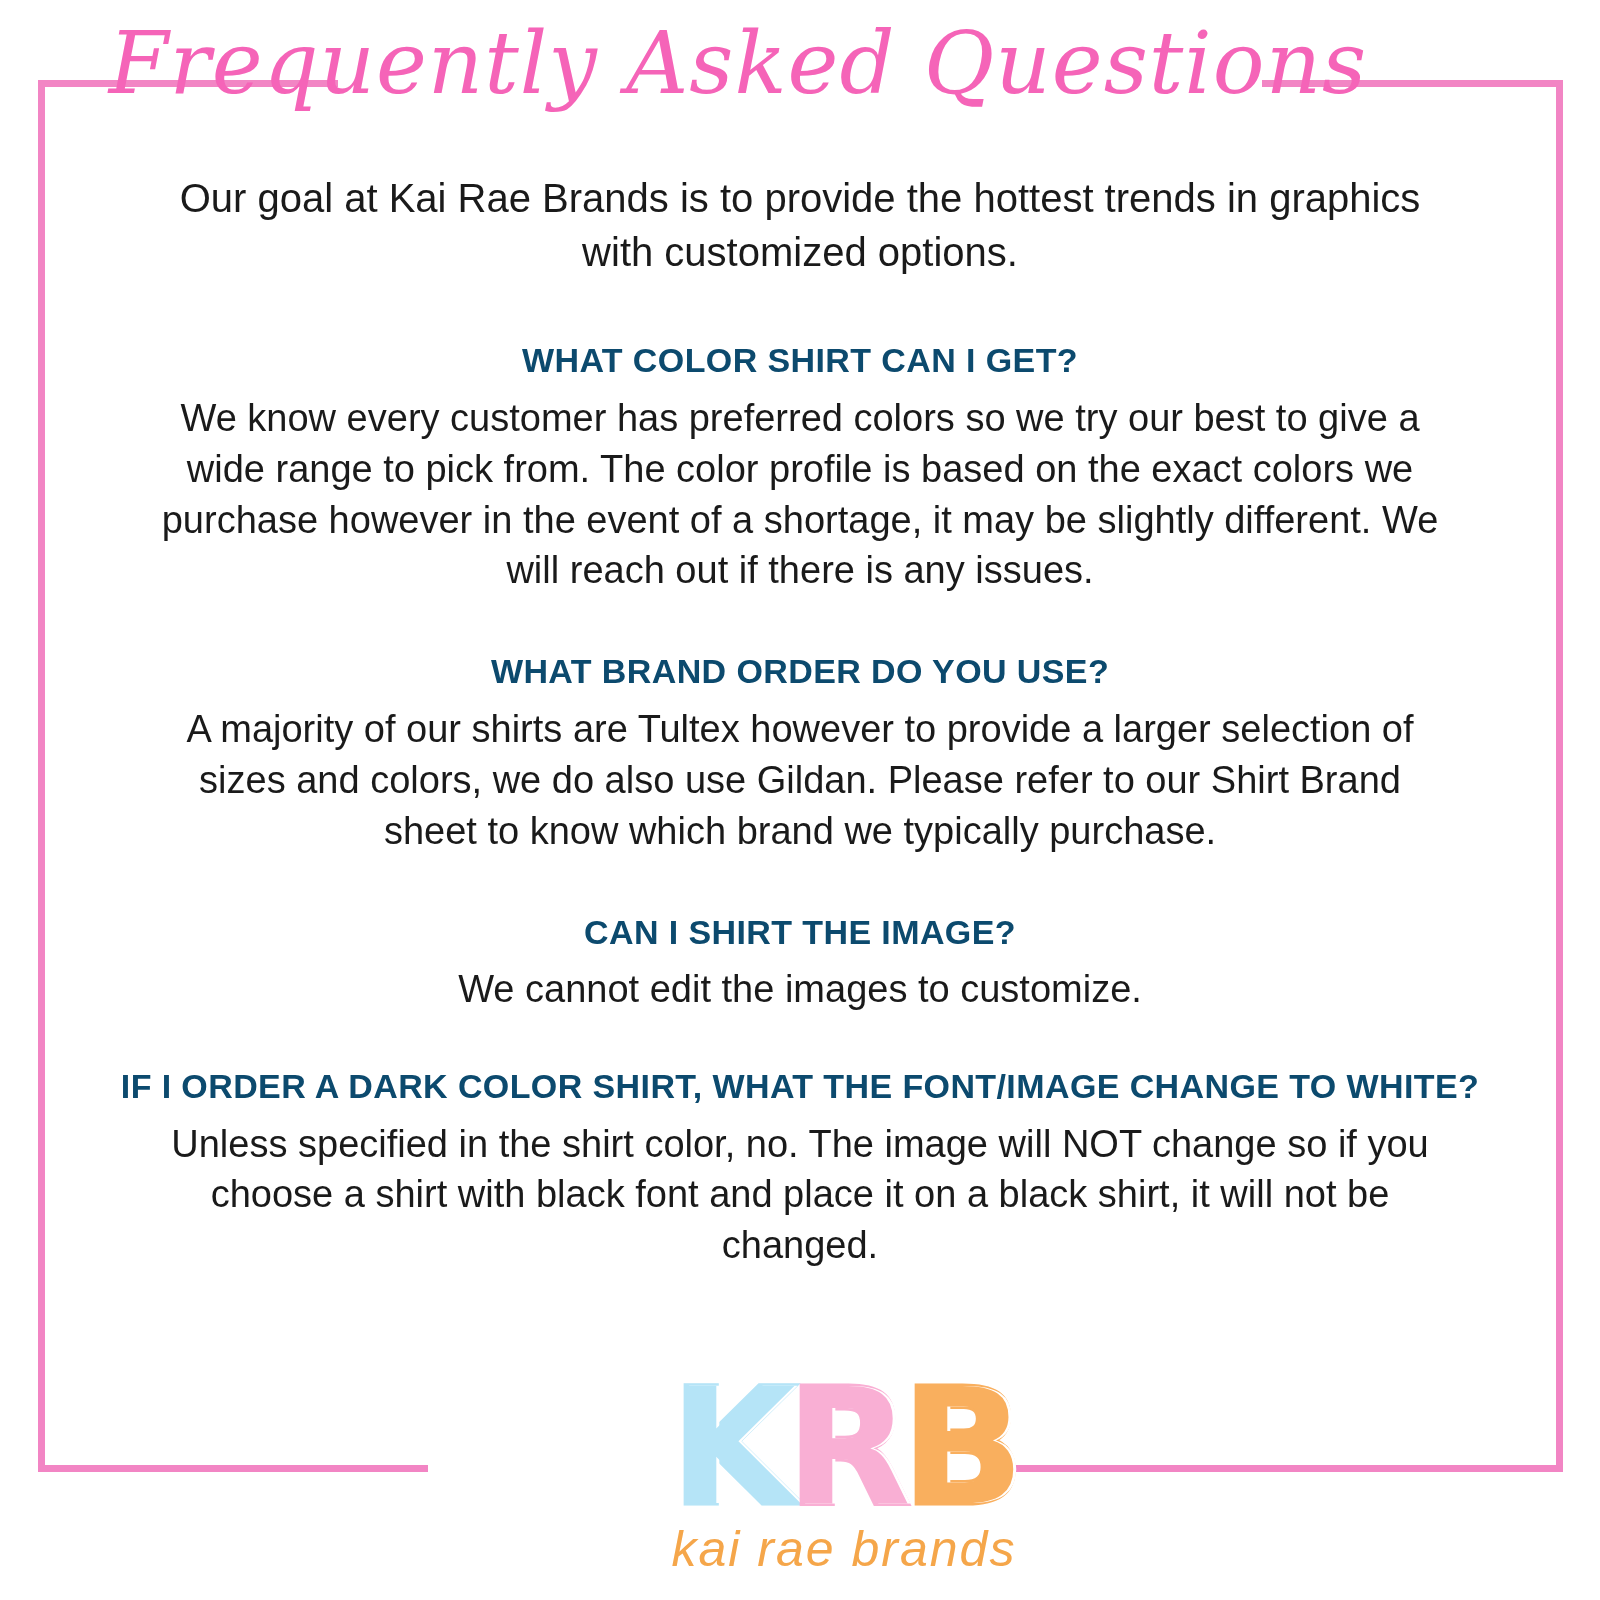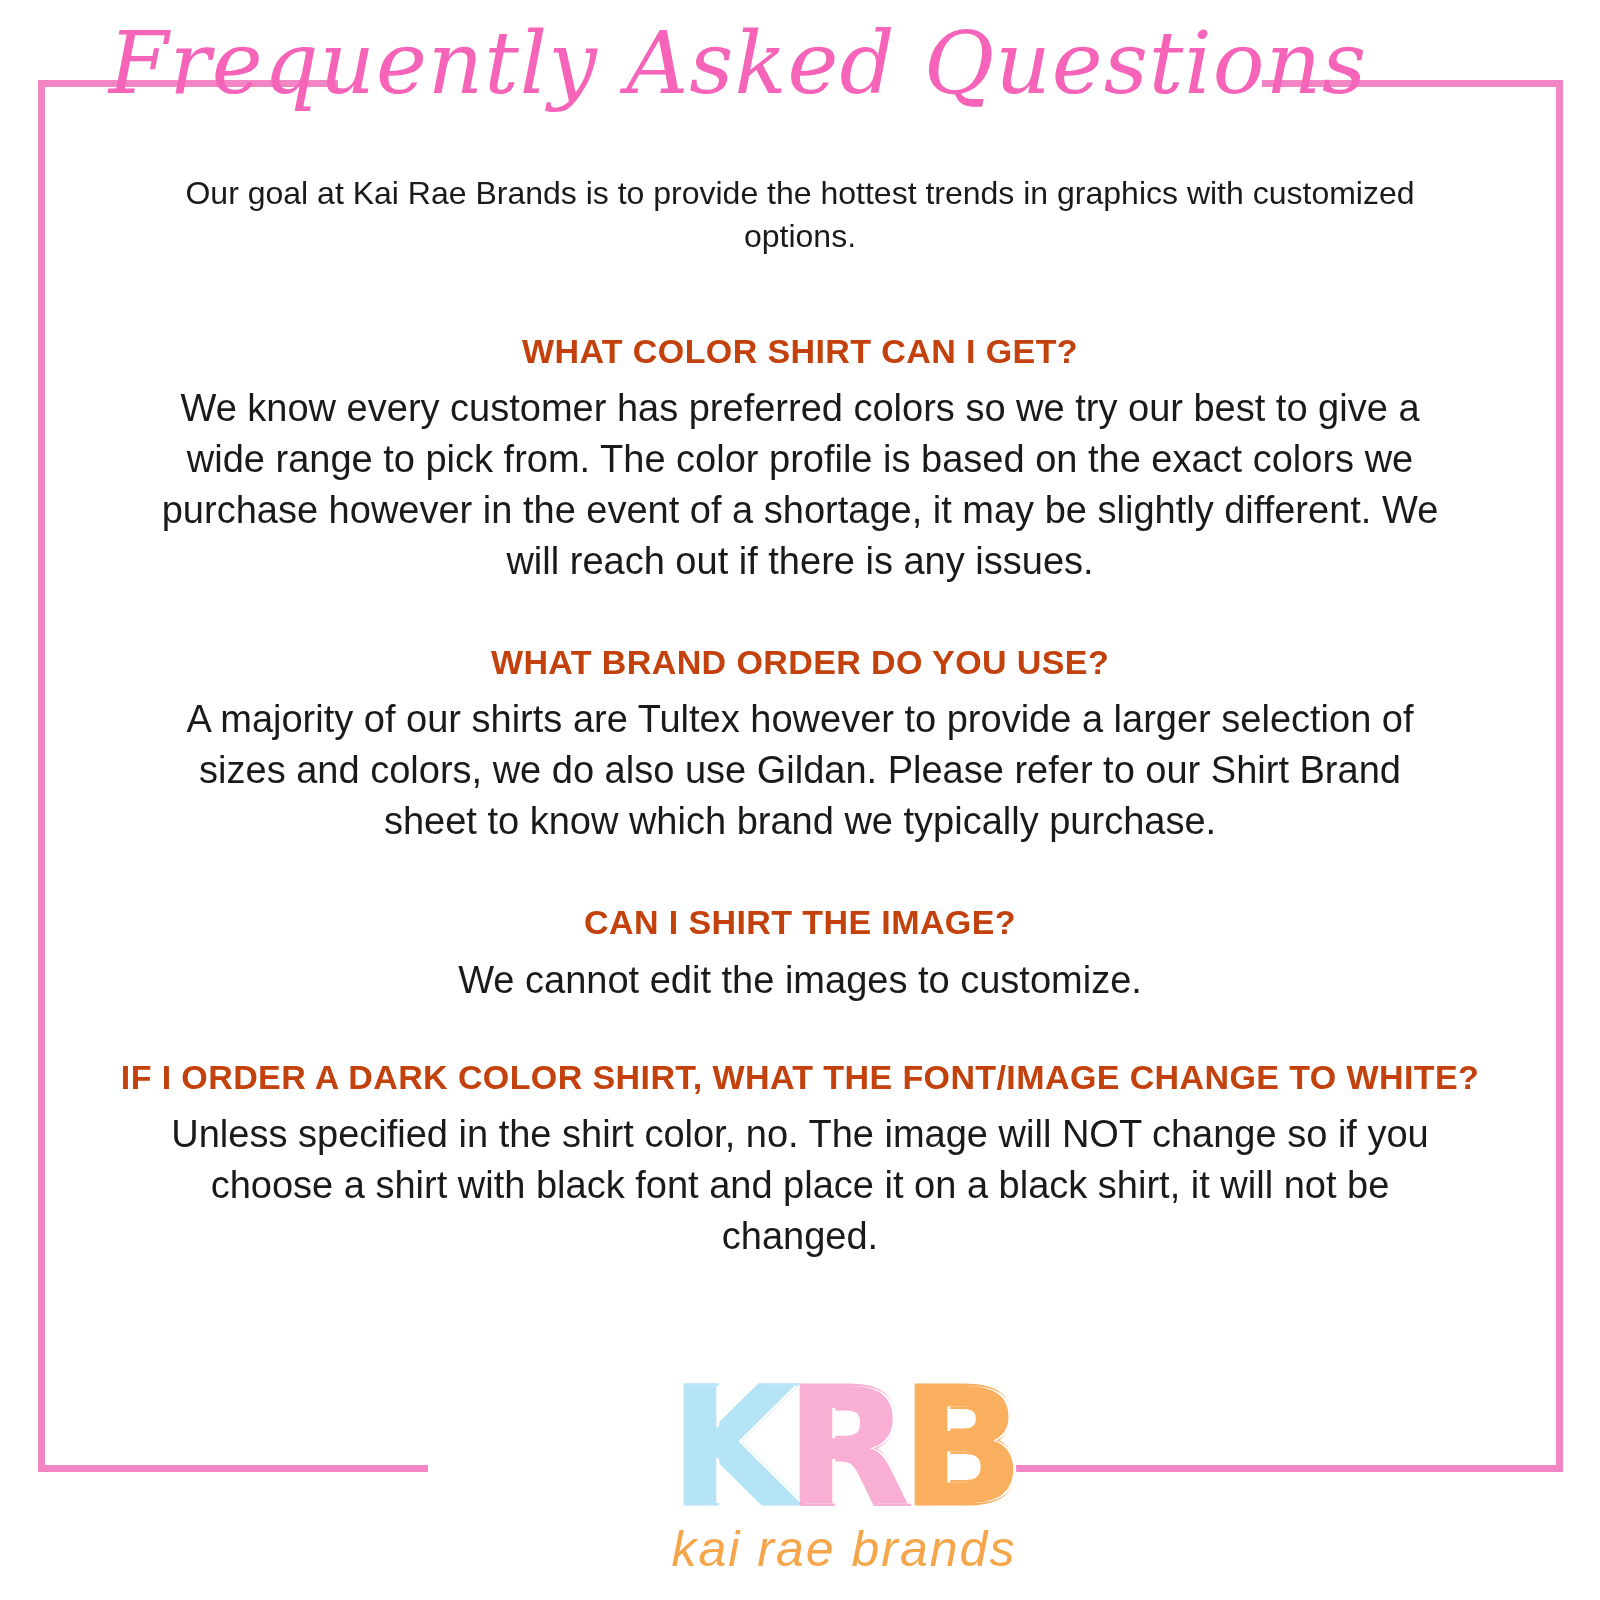--- a/index.html
+++ b/index.html
@@ -59,34 +59,34 @@
   
   .content {
     position: absolute;
     top: 172px;
     left: 120px;
     width: 1360px;
     text-align: center;
     color: #1a1a1a;
   }
   .intro {
-    font-size: 32px;
+    font-size: 40px;
     line-height: 1.34;
     font-weight: 400;
-    margin: 0 0 38px 0;
+    margin: 0 0 26px 0;
     padding: 0 28px;
   }
   .qa { margin: 0 0 24px 0; }
   .qa-q {
     font-size: 34px;
     font-weight: 700;
     letter-spacing: 0.4px;
     margin: 0 0 10px 0;
     line-height: 1.28;
-    color: #c2410c;
+    color: #0c4a6e;
   }
   .qa-a {
     font-size: 38px;
     line-height: 1.34;
     font-weight: 400;
     margin: 8px;
     color: #1a1a1a;
   }
   .gap-1 { height: 34px; }
   .gap-2 { height: 30px; }

